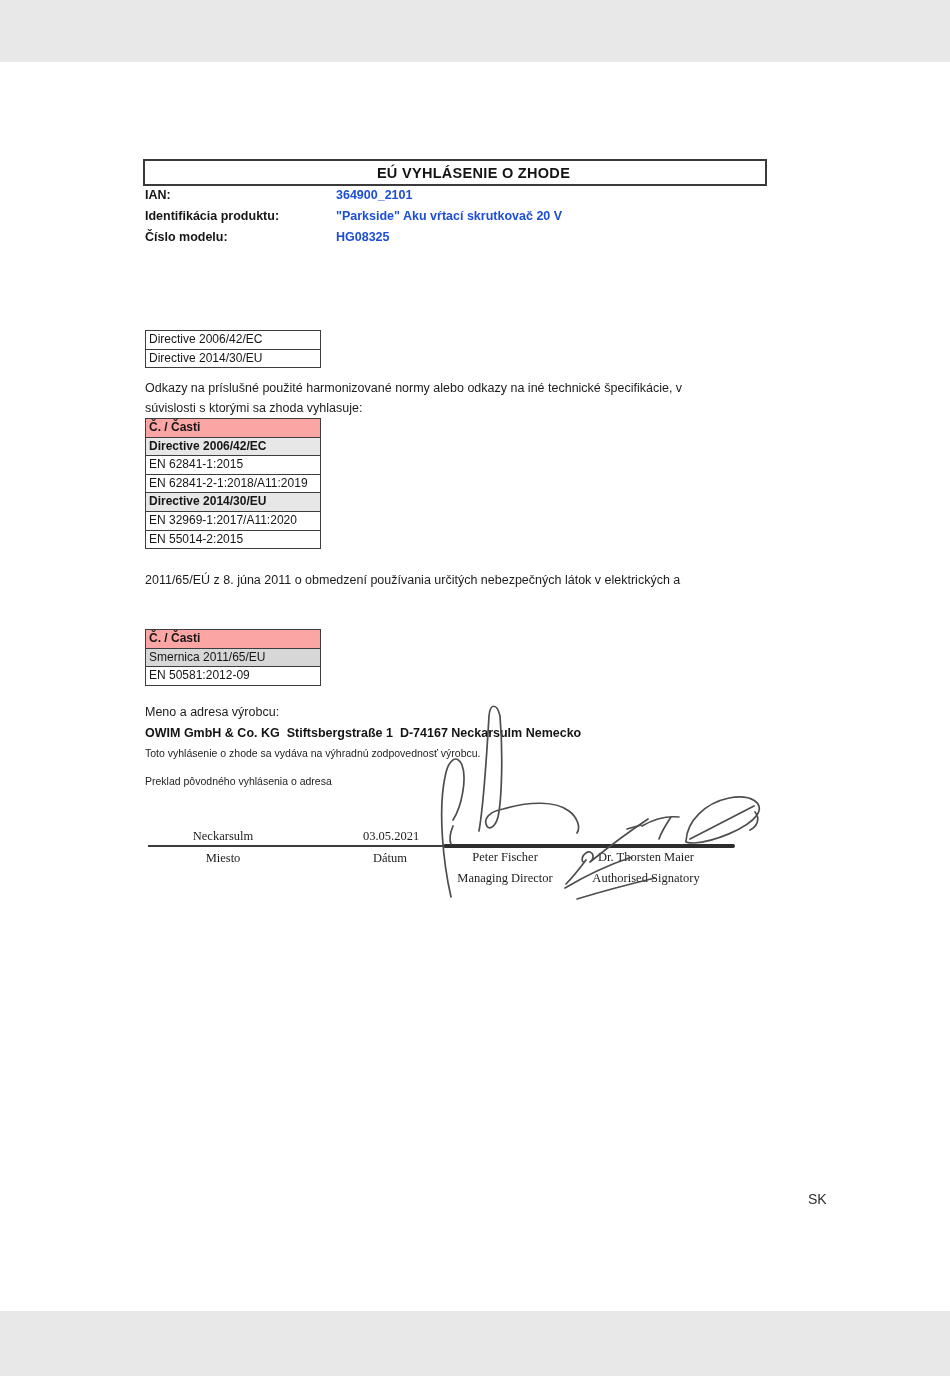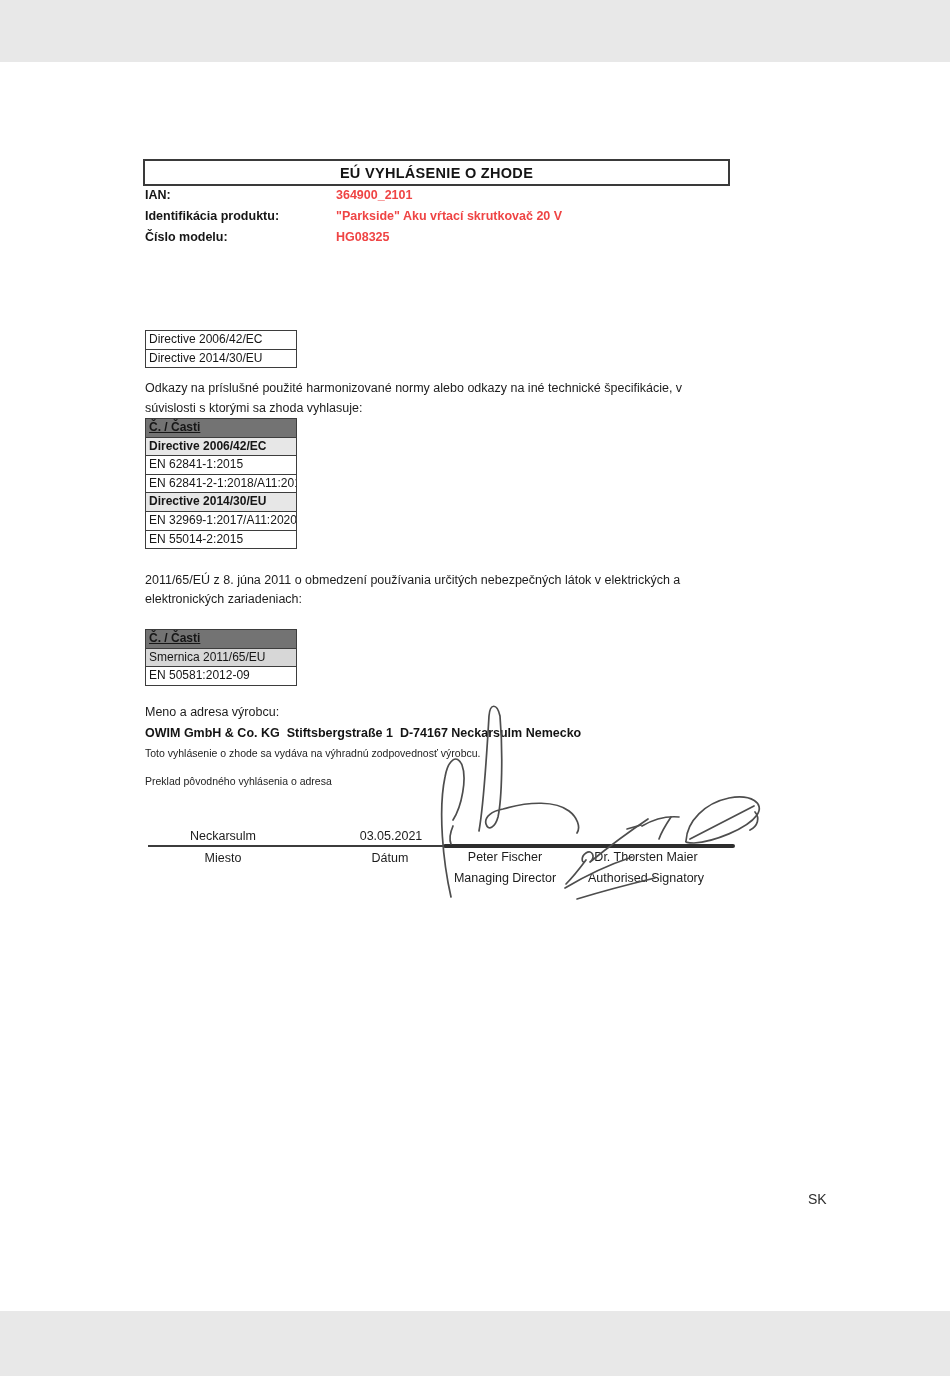--- a/index.html
+++ b/index.html
@@ -9,43 +9,44 @@
     -webkit-font-smoothing:antialiased;overflow:hidden;
   }
   .band{position:absolute;left:0;width:950px;background:#e8e8e8;}
   .band.top{top:0;height:62px;}
   .band.bottom{top:1311px;height:65px;}
 
   .title-box{
     position:absolute;left:143px;top:159px;width:583px;height:23px;
     border:2px solid #3a3a3a;display:flex;align-items:center;justify-content:center;
     background:#fff;
+    padding-left:37px;
   }
   .title-box span{font-weight:bold;font-size:14.5px;letter-spacing:.3px;color:#141414;}
 
   .prod-row{position:absolute;left:0;width:950px;height:15px;}
   .plabel{position:absolute;left:145px;font-weight:bold;font-size:12.5px;color:#161616;}
-  .pvalue{position:absolute;left:336px;font-weight:bold;font-size:12.5px;color:#ef4444;}
+  .pvalue{position:absolute;left:336px;font-weight:bold;font-size:12.5px;color:#1d4ed8;}
 
   .para{position:absolute;left:145px;font-size:12.5px;line-height:19.5px;color:#1c1c1c;width:600px;}
 
-  .tbl{position:absolute;left:145px;width:152px;border:1.6px solid #3d3d3d;background:#fff;box-sizing:border-box;}
+  .tbl{position:absolute;left:145px;width:176px;border:1.6px solid #3d3d3d;background:#fff;box-sizing:border-box;}
   .cell{height:17.6px;line-height:17.6px;padding-left:3px;font-size:12px;border-top:1.4px solid #3d3d3d;
         white-space:nowrap;overflow:hidden;color:#161616;}
   .cell:first-child{border-top:none;}
-  .row-header{background:#737373;font-weight:bold;text-decoration:underline;}
+  .row-header{background:#fca5a5;font-weight:bold;}
   .row-directive{background:#e7e7e7;font-weight:bold;}
   .row-gray{background:#d7d7d7;}
   .row-standard{background:#fff;}
 
   .note-sm{position:absolute;left:145px;font-size:10.5px;color:#232323;}
   .owim{position:absolute;left:145px;font-weight:bold;font-size:12.5px;color:#141414;white-space:pre;}
   .heading-sm{position:absolute;left:145px;font-size:12.5px;color:#1c1c1c;}
 
-  .sigtext{position:absolute;transform:translateX(-50%);font-size:12.5px;color:#1c1c1c;white-space:nowrap;}
+  .sigtext{position:absolute;transform:translateX(-50%);font-size:12.5px;color:#1c1c1c;white-space:nowrap;font-family:Liberation Serif, serif;}
   .sigline{position:absolute;left:148px;top:845px;width:583px;height:2px;background:#3c3c3c;}
   .sigline-heavy{position:absolute;left:443px;top:844px;width:292px;height:4px;background:#2d2d2d;border-radius:2px;}
 
   .lang{position:absolute;left:808px;top:1191px;font-size:14px;color:#2e2e2e;}
 
   svg.sig{position:absolute;left:0;top:0;width:950px;height:1376px;pointer-events:none;}
   svg.sig path{fill:none;stroke:#4d4d4d;stroke-width:1.7;stroke-linecap:round;stroke-linejoin:round;}
 </style>
 </head>
 <body>
@@ -88,21 +89,20 @@
   <div class="cell row-directive">Directive 2006/42/EC</div>
   <div class="cell row-standard">EN 62841-1:2015</div>
   <div class="cell row-standard">EN 62841-2-1:2018/A11:2019</div>
   <div class="cell row-directive">Directive 2014/30/EU</div>
   <div class="cell row-standard">EN 32969-1:2017/A11:2020</div>
   <div class="cell row-standard">EN 55014-2:2015</div>
 </div>
 
 <div class="para" style="top:571px;line-height:19px">
   <div>2011/65/EÚ z 8. júna 2011 o obmedzení používania určitých nebezpečných látok v elektrických a</div>
-  <div>elektronických zariadeniach:</div>
 </div>
 
 <div class="tbl" style="top:629px">
   <div class="cell row-header">Č. / Časti</div>
   <div class="cell row-gray">Smernica 2011/65/EU</div>
   <div class="cell row-standard">EN 50581:2012-09</div>
 </div>
 
 <div class="heading-sm" style="top:705px">Meno a adresa výrobcu:</div>
 <div class="owim" style="top:726px">OWIM GmbH &amp; Co. KG  Stiftsbergstraße 1  D-74167 Neckarsulm Nemecko</div>

